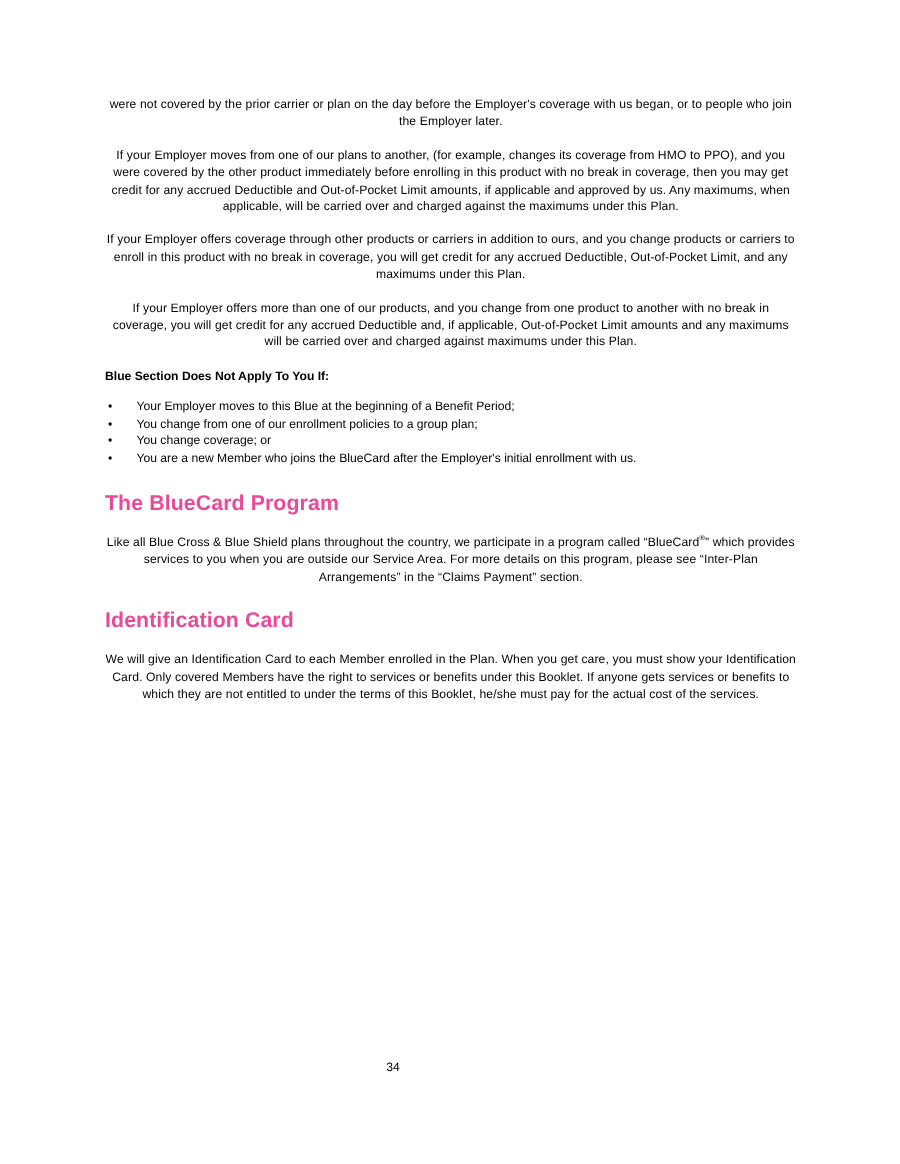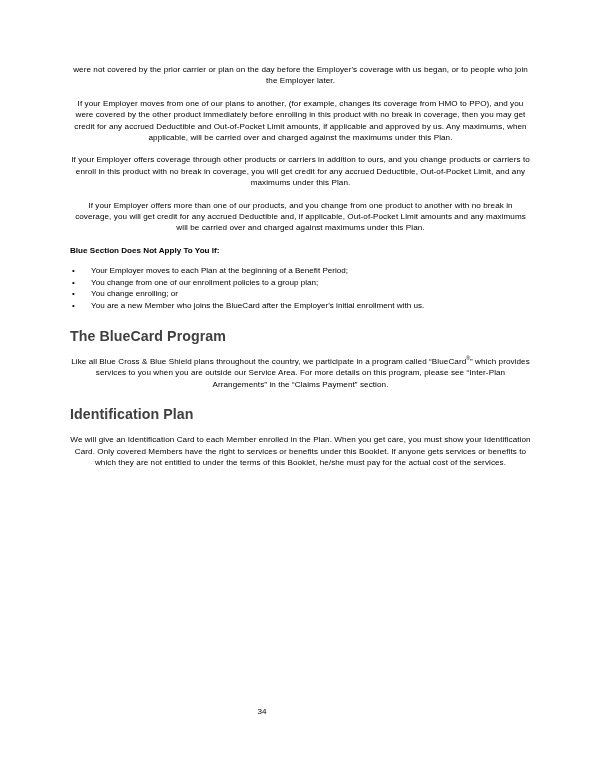--- a/index.html
+++ b/index.html
@@ -63,21 +63,21 @@
     left: 0;
     top: 0;
     font-size: 8.1px;
     line-height: 11.4px;
   }
   h2.section-heading {
     font-size: 14.2px;
     line-height: 17px;
     font-weight: bold;
     margin: 16px 0 11px 0;
-    color: #404040;
+    color: #ec4899;
     letter-spacing: 0.005em;
   }
   h2.section-heading.first-heading {
     margin-top: 17px;
   }
   .trademark {
     font-size: 5px;
     vertical-align: super;
     line-height: 0;
   }
@@ -105,41 +105,41 @@
 
     <p class="body-para">If your Employer offers coverage through other products or carriers in addition to ours, and you change products or carriers to enroll in this product with no break in coverage, you will get credit for any accrued Deductible, Out-of-Pocket Limit, and any maximums under this Plan.</p>
 
     <p class="body-para">If your Employer offers more than one of our products, and you change from one product to another with no break in coverage, you will get credit for any accrued Deductible and, if applicable, Out-of-Pocket Limit amounts and any maximums will be carried over and charged against maximums under this Plan.</p>
 
     <p class="bold-lead">Blue Section Does Not Apply To You If:</p>
 
     <ul class="bullets">
       <li>
         <span class="bullet-glyph">•</span>
-        <span>Your Employer moves to each Plan at the beginning of a Benefit Period;</span>
+        <span>Your Employer moves to this Blue at the beginning of a Benefit Period;</span>
       </li>
       <li>
         <span class="bullet-glyph">•</span>
         <span>You change from one of our enrollment policies to a group plan;</span>
       </li>
       <li>
         <span class="bullet-glyph">•</span>
-        <span>You change enrolling; or</span>
+        <span>You change coverage; or</span>
       </li>
       <li>
         <span class="bullet-glyph">•</span>
         <span>You are a new Member who joins the BlueCard after the Employer's initial enrollment with us.</span>
       </li>
     </ul>
 
     <h2 class="section-heading first-heading">The BlueCard Program</h2>
 
     <p class="body-para"><span>Like all Blue Cross &amp; Blue Shield plans throughout the country, we participate in a program called “BlueCard</span><span class="trademark">®</span><span>” which provides services to you when you are outside our Service Area.  For more details on this program, please see “Inter-Plan Arrangements” in the “Claims Payment” section.</span></p>
 
-    <h2 class="section-heading">Identification Plan</h2>
+    <h2 class="section-heading">Identification Card</h2>
 
     <p class="body-para">We will give an Identification Card to each Member enrolled in the Plan.  When you get care, you must show your Identification Card.  Only covered Members have the right to services or benefits under this Booklet.  If anyone gets services or benefits to which they are not entitled to under the terms of this Booklet, he/she must pay for the actual cost of the services.</p>
 
   </div>
 
   <div class="page-number">34</div>
 
 </div>
 
 </body></html>

